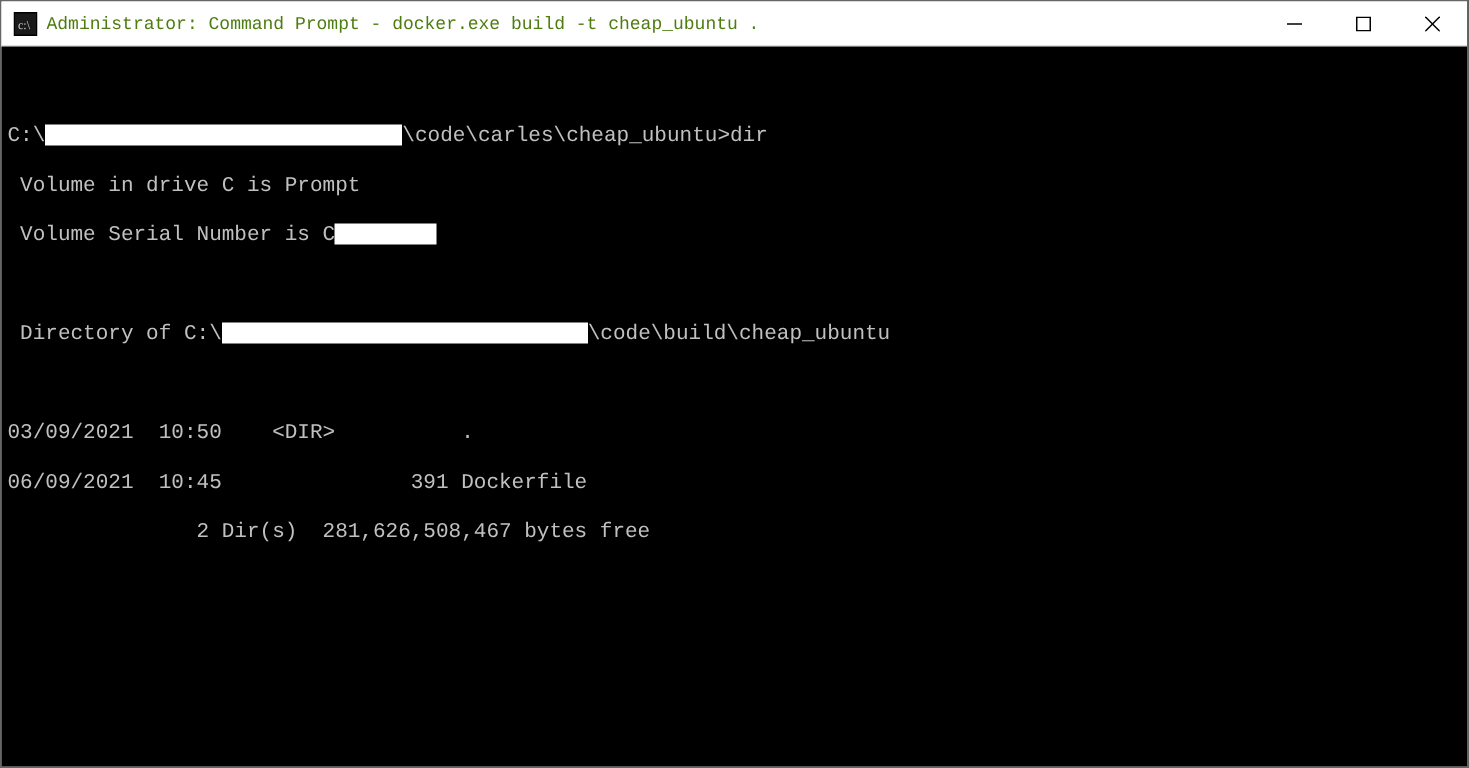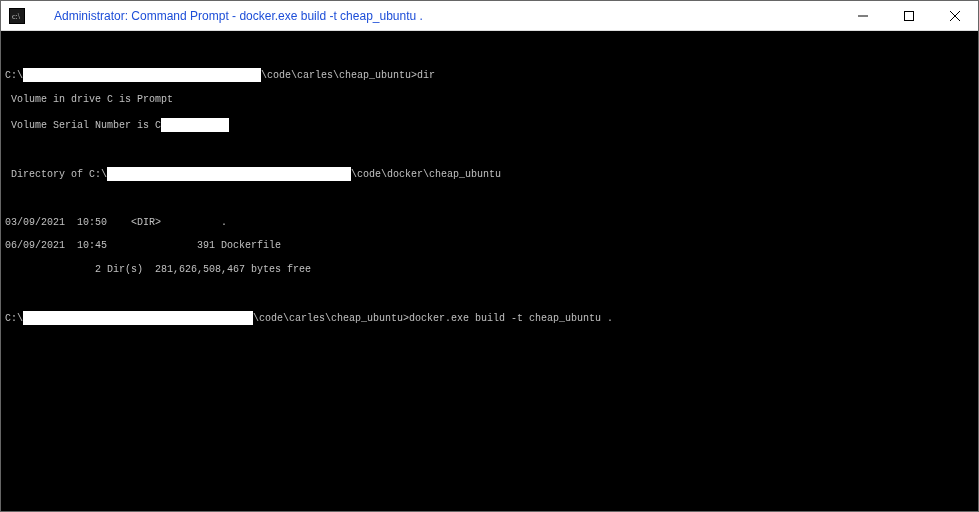--- a/index.html
+++ b/index.html
@@ -28,26 +28,25 @@
 .titlebar-icon {
   width: 16px;
   height: 16px;
   margin: 0 6px 0 8px;
   display: flex;
   align-items: center;
   justify-content: center;
 }
 .titlebar-title {
   flex: 1;
-  font-family: Liberation Sans, sans-serif;
+  font-family: Liberation Mono, monospace;
   font-size: 12px;
-  color: #1d4ed8;
+  color: #4d7c0f;
   white-space: nowrap;
   overflow: hidden;
-  margin-left: 23px;
 }
 .titlebar-buttons {
   display: flex;
   height: 100%;
 }
 .tb-btn {
   width: 46px;
   height: 100%;
   display: flex;
   align-items: center;
@@ -55,21 +54,21 @@
   font-family: 'Segoe UI', sans-serif;
 }
 .terminal {
   flex: 1;
   background: #000;
   color: #c0c0c0;
   padding: 2px 4px;
   overflow: hidden;
   line-height: 1.18;
   white-space: pre;
-  font-size: 10px;
+  font-size: 14px;
   position: relative;
 }
 .redact {
   display: inline-block;
   background: #fff;
   height: 14px;
   vertical-align: middle;
 }
 </style>
 </head>
@@ -104,24 +103,23 @@
       </div>
     </div>
   </div>
 
   <div class="terminal">
 <div>&nbsp;</div>
 <div><span>C:\</span><span class="redact" style="width:238px"></span><span>\code\carles\cheap_ubuntu&gt;</span><span>dir</span></div>
 <div> Volume in drive C is Prompt</div>
 <div><span> Volume Serial Number is C</span><span class="redact" style="width:68px"></span></div>
 <div>&nbsp;</div>
-<div><span> Directory of C:\</span><span class="redact" style="width:244px"></span><span>\code\docker\cheap_ubuntu</span></div>
+<div><span> Directory of C:\</span><span class="redact" style="width:244px"></span><span>\code\build\cheap_ubuntu</span></div>
 <div>&nbsp;</div>
 <div>03/09/2021  10:50    &lt;DIR&gt;          .</div>
 <div>06/09/2021  10:45               391 Dockerfile</div>
 <div>               2 Dir(s)  281,626,508,467 bytes free</div>
 <div>&nbsp;</div>
-<div><span>C:\</span><span class="redact" style="width:230px"></span><span>\code\carles\cheap_ubuntu&gt;</span><span>docker.exe build -t cheap_ubuntu .</span></div>
 
 
 
   </div>
 </div>
 
 </body></html>

